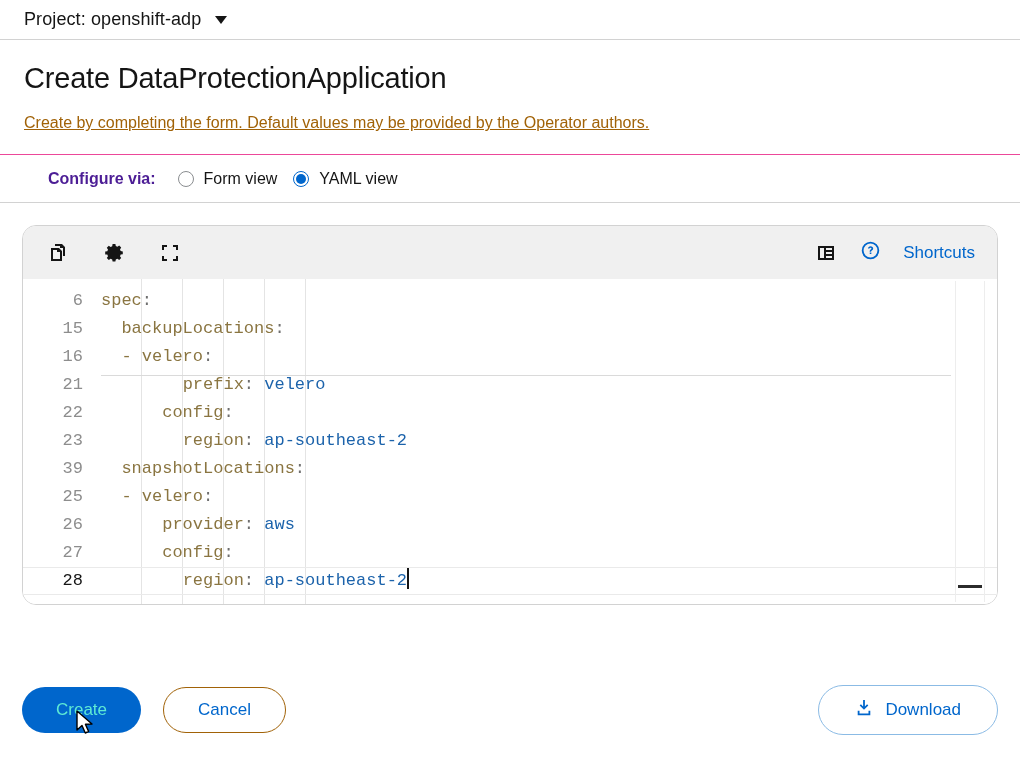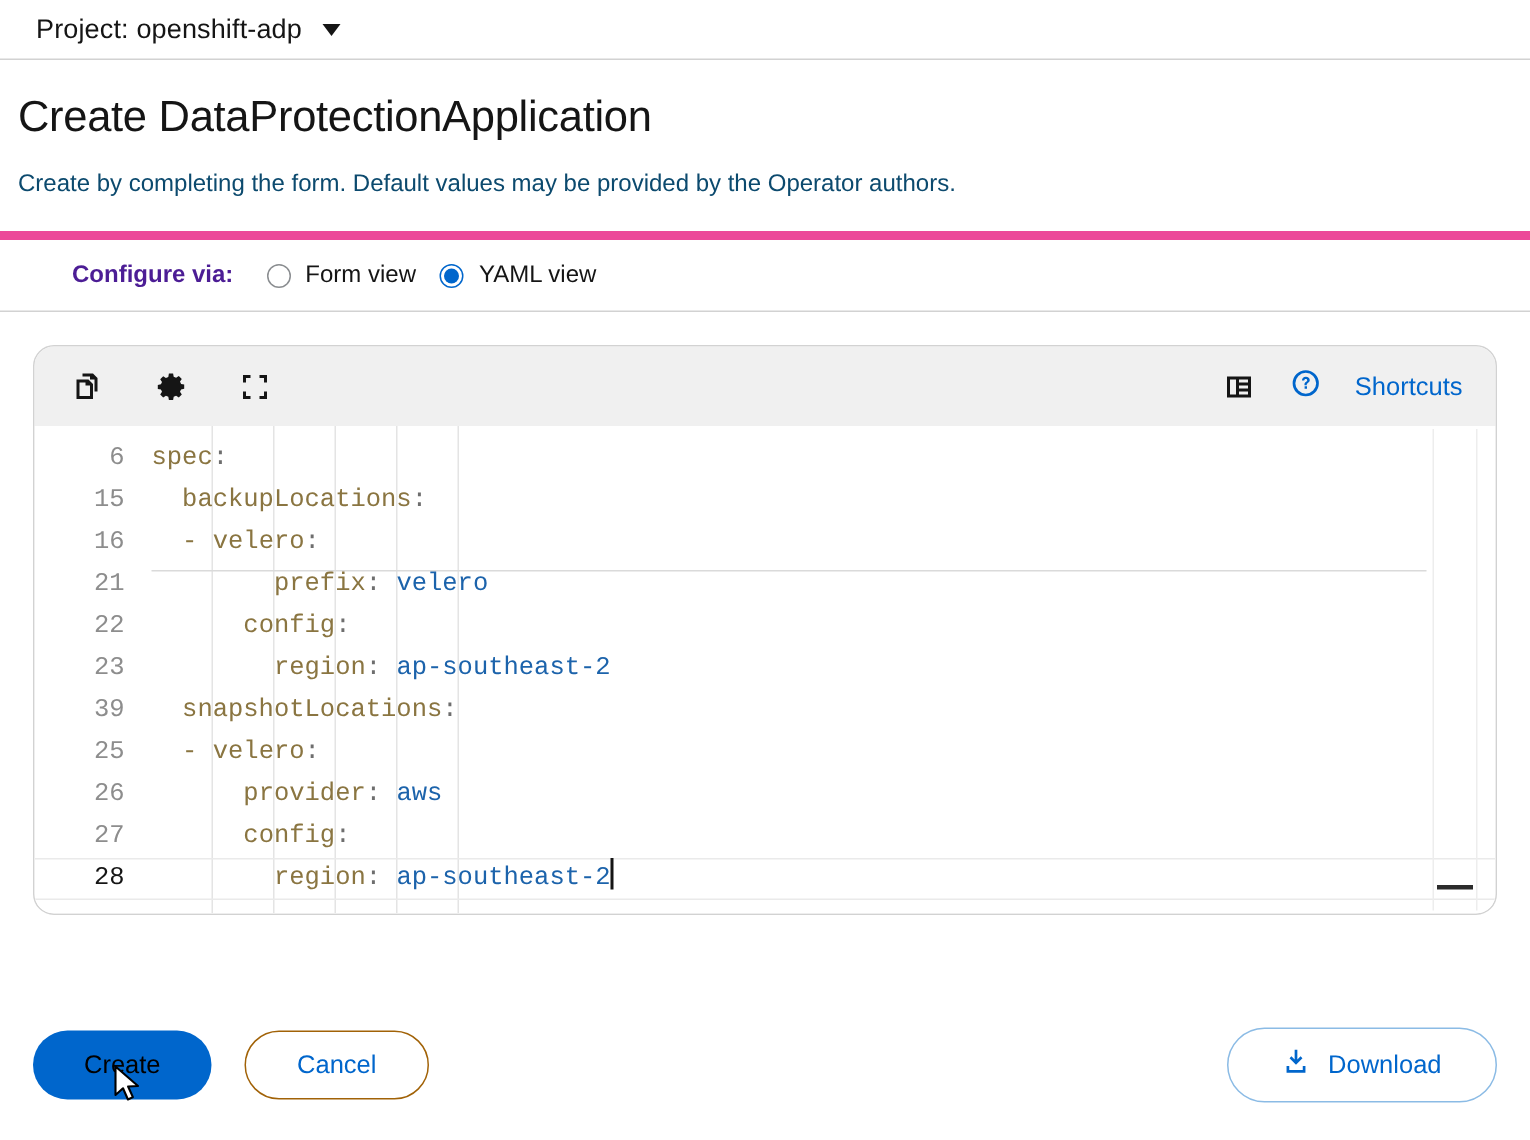--- a/index.html
+++ b/index.html
@@ -21,26 +21,26 @@
   .project-label { font-size: 18px; color: #151515; letter-spacing: .1px; }
   .caret {
     margin-left: 14px; width: 0; height: 0;
     border-left: 6px solid transparent;
     border-right: 6px solid transparent;
     border-top: 8px solid #151515;
     cursor: pointer;
   }
 
   
-  .heading-wrap { padding: 22px 24px 20px 12px; border-bottom: 6px solid #ec4899; }
+  .heading-wrap { padding: 22px 24px 20px 24px; border-bottom: 1px solid #ec4899; }
   .page-title {
     font-size: 29px; font-weight: 400; color: #151515;
     letter-spacing: -.2px; line-height: 1.15;
   }
-  .page-desc { margin-top: 18px; font-size: 16px; color: #0c4a6e; line-height: 1.3; }
+  .page-desc { margin-top: 18px; font-size: 16px; color: #a16207; line-height: 1.3; text-decoration: underline; }
 
   
   .configure-row {
     height: 48px; display: flex; align-items: center;
     padding: 0 24px; gap: 0;
     border-bottom: 1px solid #d2d2d2;
   }
   .configure-label { font-size: 16px; font-weight: 700; color: #4c1d95; margin-left: 24px; }
   .radio-group { display: flex; align-items: center; margin-left: 22px; gap: 16px; }
   .radio-item { display: flex; align-items: center; gap: 10px; cursor: pointer; }
@@ -130,21 +130,21 @@
   .footer {
     position: absolute; left: 0; right: 0; bottom: 0; height: 100px;
     display: flex; align-items: center; padding: 0 22px;
   }
   .btn {
     font-family: "Liberation Sans", sans-serif;
     font-size: 17px; border-radius: 30px; cursor: pointer;
     display: inline-flex; align-items: center; justify-content: center;
   }
   .btn-primary {
-    background: #0066cc; color: #000000; border: none;
+    background: #0066cc; color: #5eead4; border: none;
     padding: 0 34px; height: 46px; margin-right: 22px;
   }
   .btn-secondary {
     background: #fff; color: #0066cc; border: 1px solid #a16207;
     padding: 0 34px; height: 46px;
   }
   .btn-download {
     margin-left: auto; background: #fff; color: #0066cc; border: 1px solid #8bbbe5;
     padding: 0 36px; height: 50px; gap: 12px;
   }

